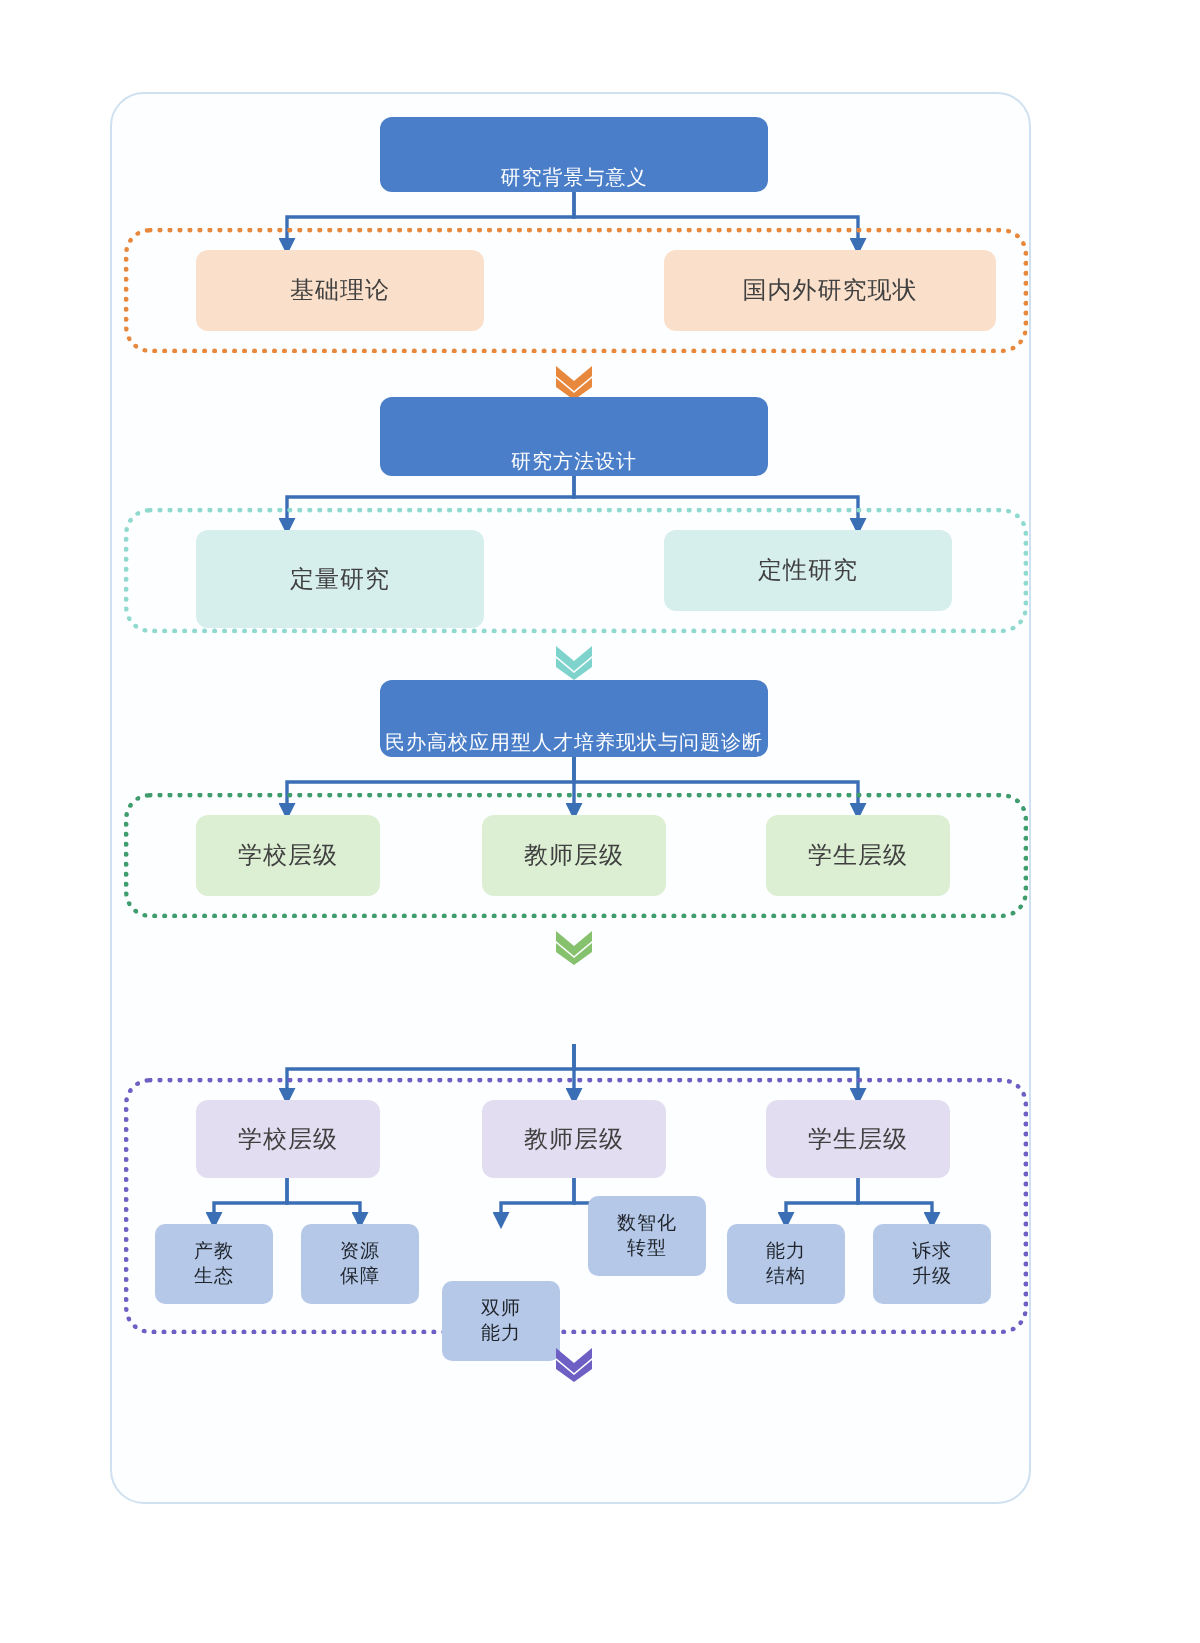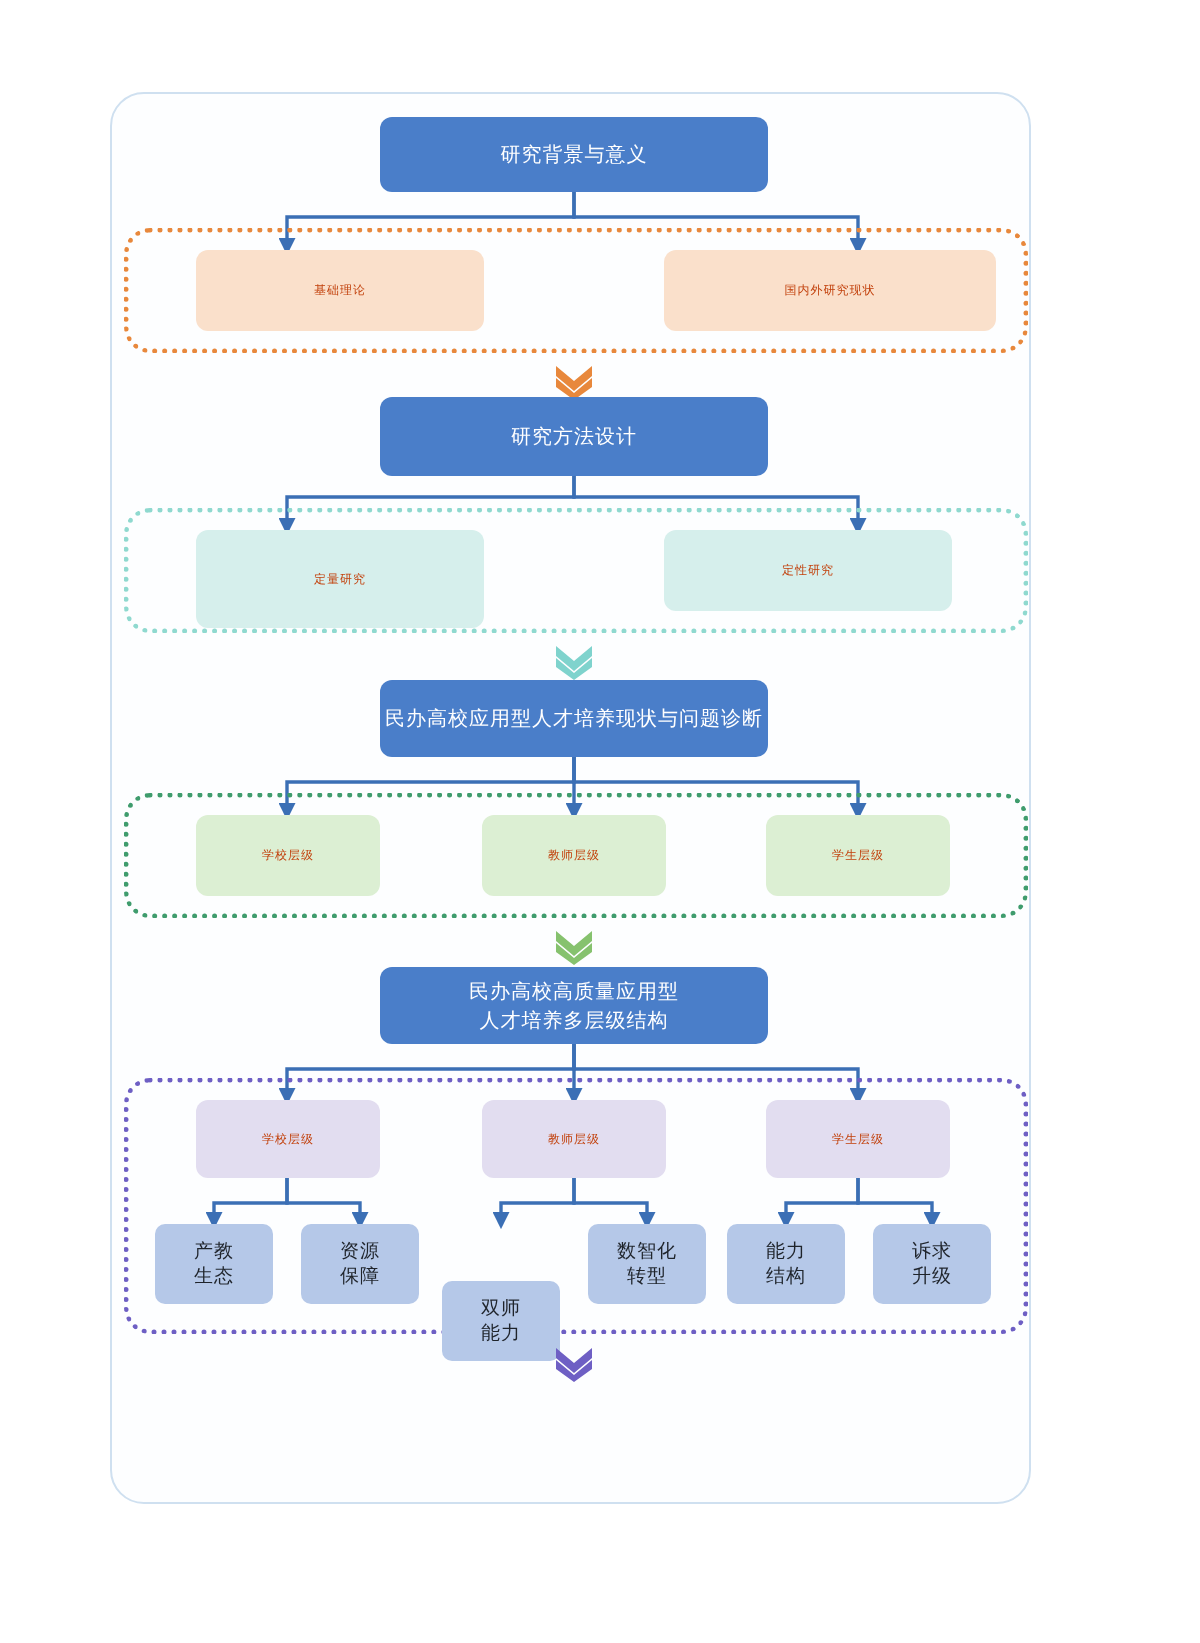--- a/index.html
+++ b/index.html
@@ -36,21 +36,21 @@
     height: 1643px;
   }
 
   
   .proc-box {
     position: absolute;
     background: #4a7ec9;
     border-radius: 12px;
     color: #ffffff;
     display: flex;
-    align-items: center;
+    align-items: flex-end;
     justify-content: center;
     text-align: center;
     font-size: 20px;
     line-height: 1.45;
     letter-spacing: 1px;
     box-sizing: border-box;
   }
 
   
   .group-box {
@@ -65,24 +65,24 @@
   .group-purple { border: 5px dotted #6e5fc4; }
 
   
   .sub-box {
     position: absolute;
     border-radius: 12px;
     display: flex;
     align-items: center;
     justify-content: center;
     text-align: center;
-    font-size: 12px;
+    font-size: 24px;
     line-height: 1.35;
     letter-spacing: 1px;
-    color: #c2410c;
+    color: #404040;
     box-sizing: border-box;
   }
   .tone-orange { background: #fae0cb; }
   .tone-teal   { background: #d6efec; }
   .tone-green  { background: #dcefd3; }
   .tone-purple { background: #e2ddf0; }
 
   .leaf-box {
     position: absolute;
     border-radius: 10px;
@@ -205,24 +205,20 @@
   </div>
   <div class="sub-box tone-green" style="left:766px; top:815px; width:184px; height:81px;">
     <span>学生层级</span>
   </div>
 
   <svg class="chev" style="left:552px; top:927px;" viewBox="0 0 44 38" xmlns="http://www.w3.org/2000/svg">
     <path d="M4 4 L22 19 L40 4 L40 14 L22 29 L4 14 Z" fill="#86c26e"></path>
     <path d="M4 16 L22 31 L40 16 L40 25 L22 38 L4 25 Z" fill="#86c26e"></path>
   </svg>
 
-  <div class="proc-box" style="left:380px; top:967px; width:388px; height:77px; flex-direction:column;">
-    <span>民办高校高质量应用型</span>
-    <span>人才培养多层级结构</span>
-  </div>
 
   <div class="group-box group-purple" style="left:124px; top:1078px; width:904px; height:256px;"></div>
 
   <div class="sub-box tone-purple" style="left:196px; top:1100px; width:184px; height:78px;">
     <span>学校层级</span>
   </div>
   <div class="sub-box tone-purple" style="left:482px; top:1100px; width:184px; height:78px;">
     <span>教师层级</span>
   </div>
   <div class="sub-box tone-purple" style="left:766px; top:1100px; width:184px; height:78px;">
@@ -235,21 +231,21 @@
   </div>
   <div class="leaf-box" style="left:301px; top:1224px; width:118px; height:80px; flex-direction:column;">
     <span>资源</span>
     <span>保障</span>
   </div>
 
   <div class="leaf-box" style="left:442px; top:1281px; width:118px; height:80px; flex-direction:column;">
     <span>双师</span>
     <span>能力</span>
   </div>
-  <div class="leaf-box" style="left:588px; top:1224px; width:118px; height:80px; flex-direction:column;">
+  <div class="leaf-box" style="left:588px; top:1196px; width:118px; height:80px; flex-direction:column;">
     <span>数智化</span>
     <span>转型</span>
   </div>
 
   <div class="leaf-box" style="left:727px; top:1224px; width:118px; height:80px; flex-direction:column;">
     <span>能力</span>
     <span>结构</span>
   </div>
   <div class="leaf-box" style="left:873px; top:1224px; width:118px; height:80px; flex-direction:column;">
     <span>诉求</span>

